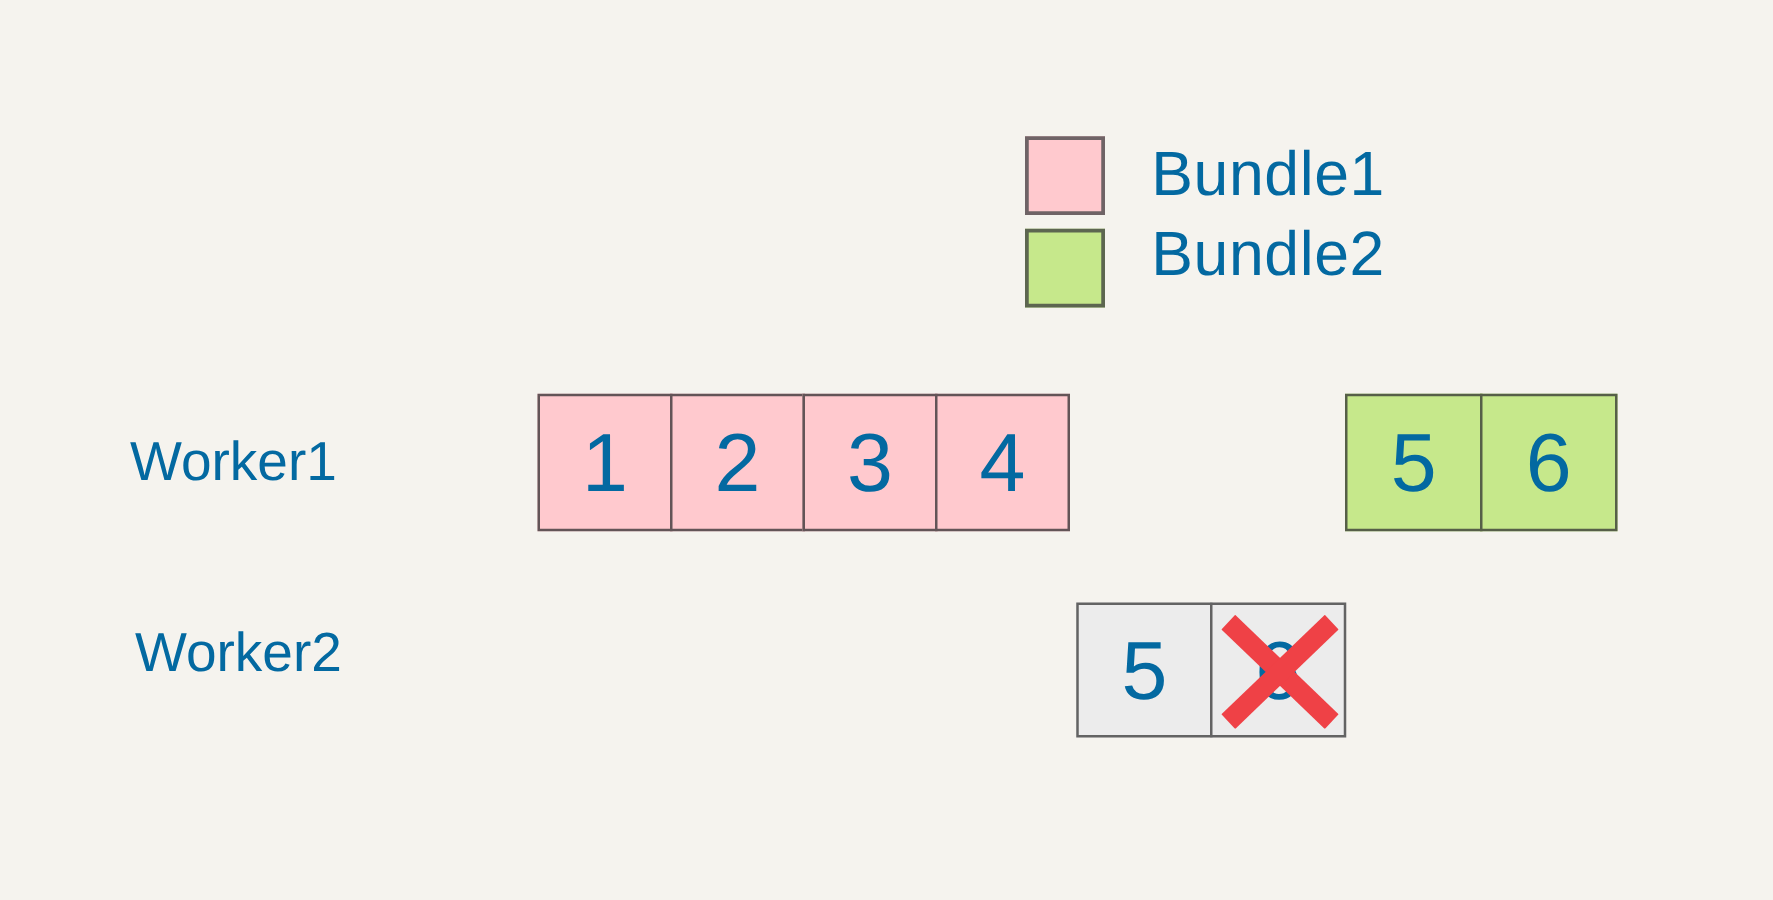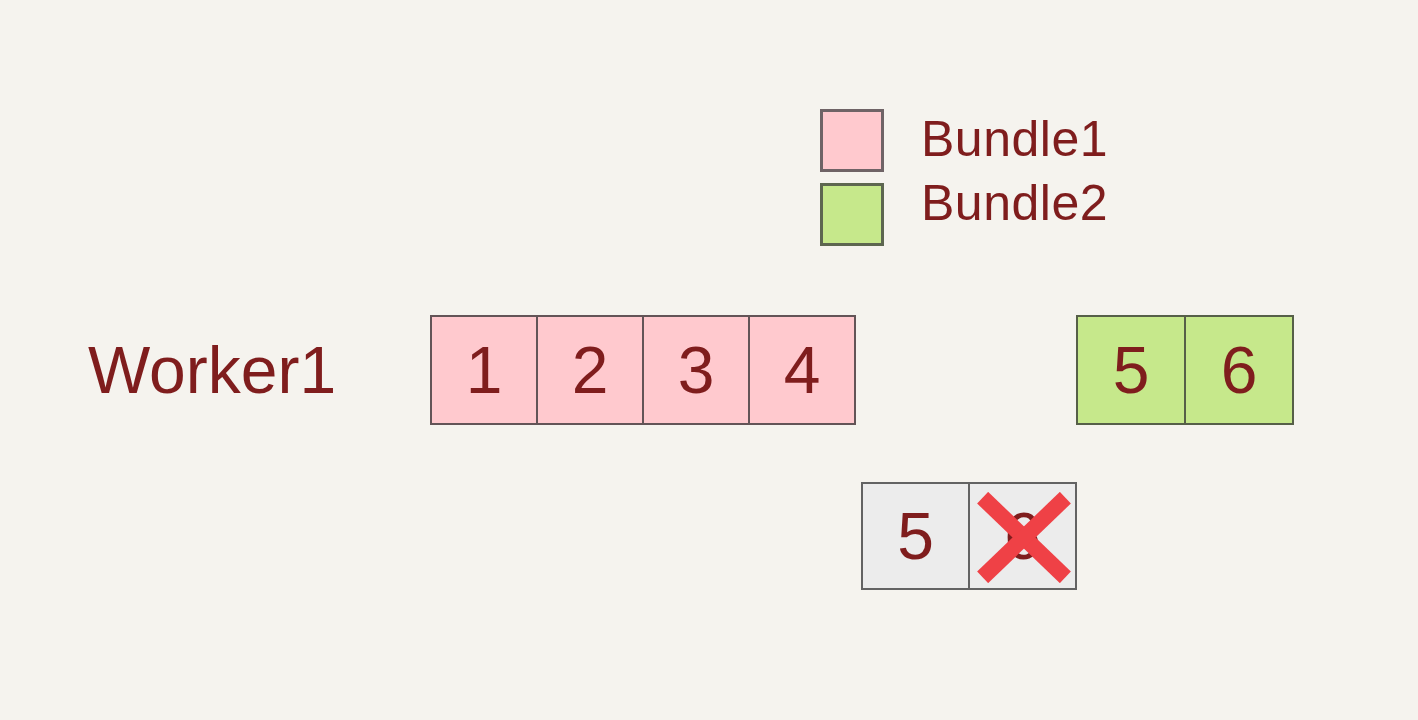--- a/index.html
+++ b/index.html
@@ -7,21 +7,21 @@
     padding: 0;
     background: #f5f3ee;
     font-family: "Liberation Sans", sans-serif;
   }
   .canvas {
     position: relative;
     width: 1418px;
     height: 717px;
     background: #f5f3ee;
     overflow: hidden;
-    color: #7f1d1d;
+    color: #0369a1;
   }
 
   
   .swatch {
     position: absolute;
     width: 64px;
     height: 63px;
     box-sizing: border-box;
     left: 820px;
   }
@@ -44,24 +44,25 @@
     align-items: center;
     font-size: 50px;
     letter-spacing: 0.5px;
   }
   .legend-label-1 { top: 107px; }
   .legend-label-2 { top: 171px; }
 
   
   .worker-label {
     position: absolute;
-    font-size: 66px;
+    font-size: 44px;
     display: flex;
     align-items: center;
     white-space: nowrap;
+    margin-left: 16px;
   }
   .worker1-label { left: 88px; top: 315px; height: 110px; }
   .worker2-label { left: 92px; top: 479px; height: 88px; }
 
   
   .group {
     position: absolute;
     display: flex;
   }
   .cell {
@@ -132,20 +133,21 @@
 
   <div class="group group-bundle2">
     <div class="cell">
       <span>5</span>
     </div>
     <div class="cell">
       <span>6</span>
     </div>
   </div>
 
+  <div class="worker-label worker2-label">Worker2</div>
 
   <div class="group group-worker2">
     <div class="cell">
       <span>5</span>
     </div>
     <div class="cell">
       <span>6</span>
       <svg class="cross-svg" viewBox="0 0 100 96" preserveAspectRatio="none" aria-hidden="true">
         <line x1="6" y1="6" x2="94" y2="90"></line>
         <line x1="94" y1="6" x2="6" y2="90"></line>

